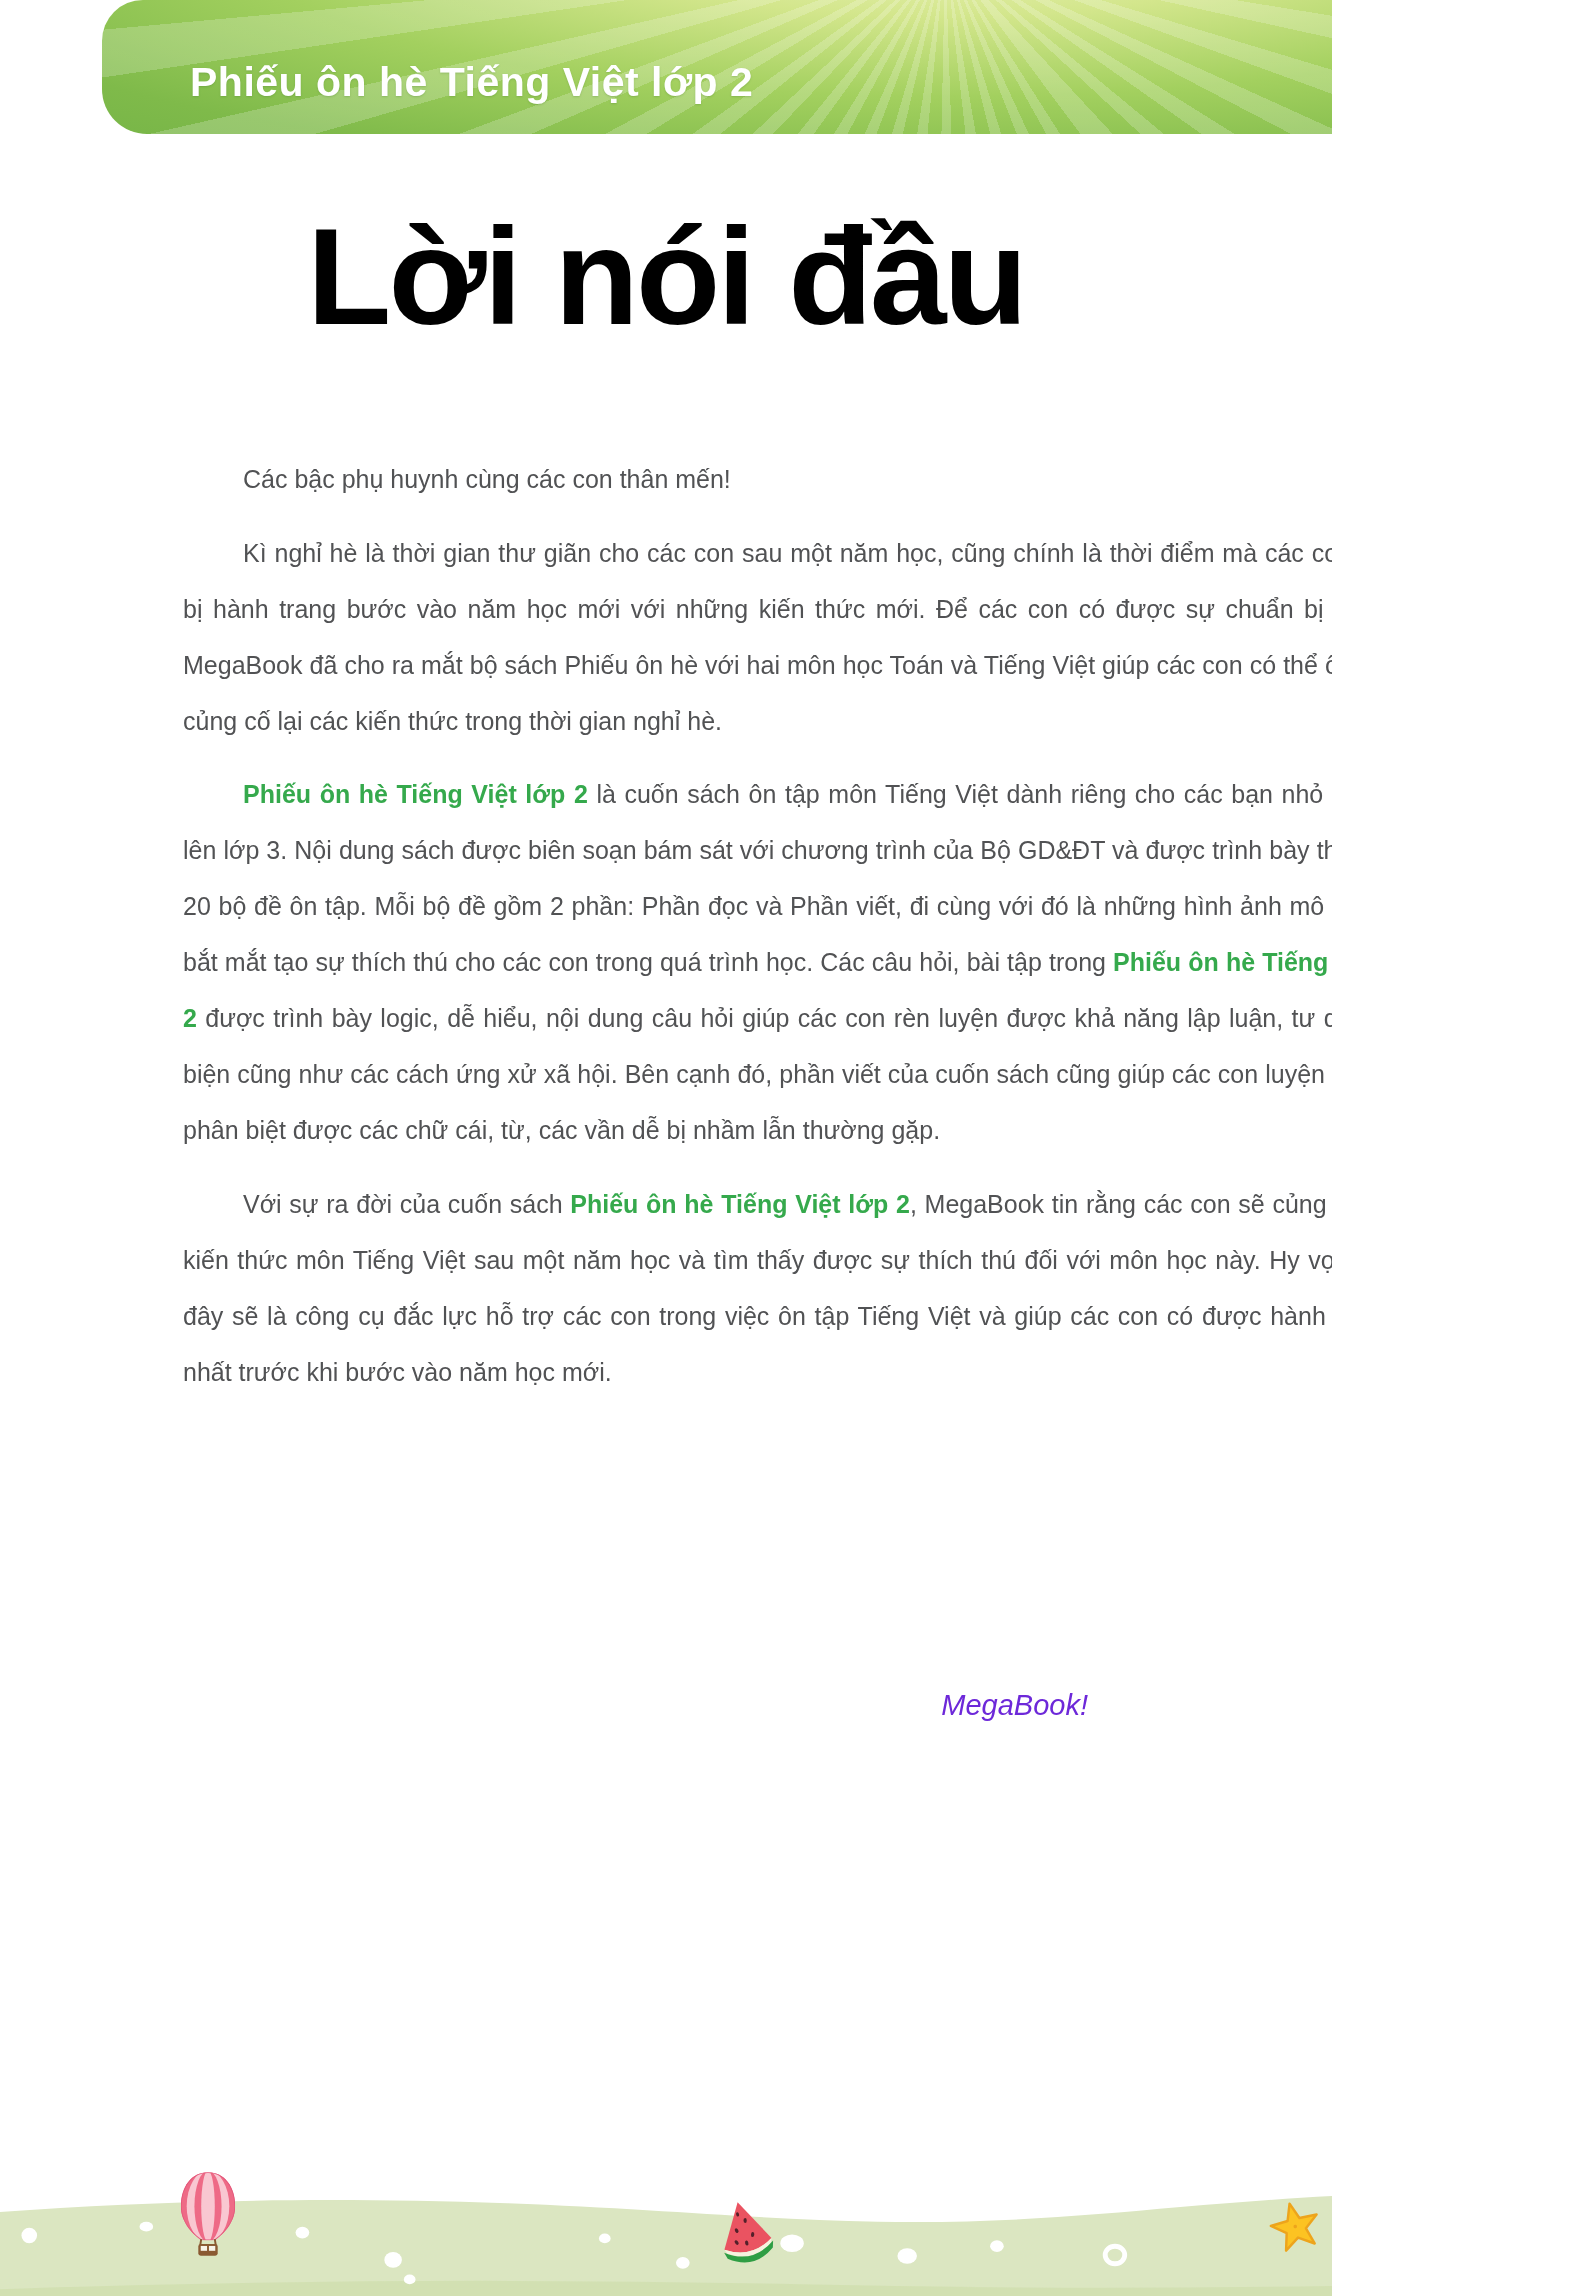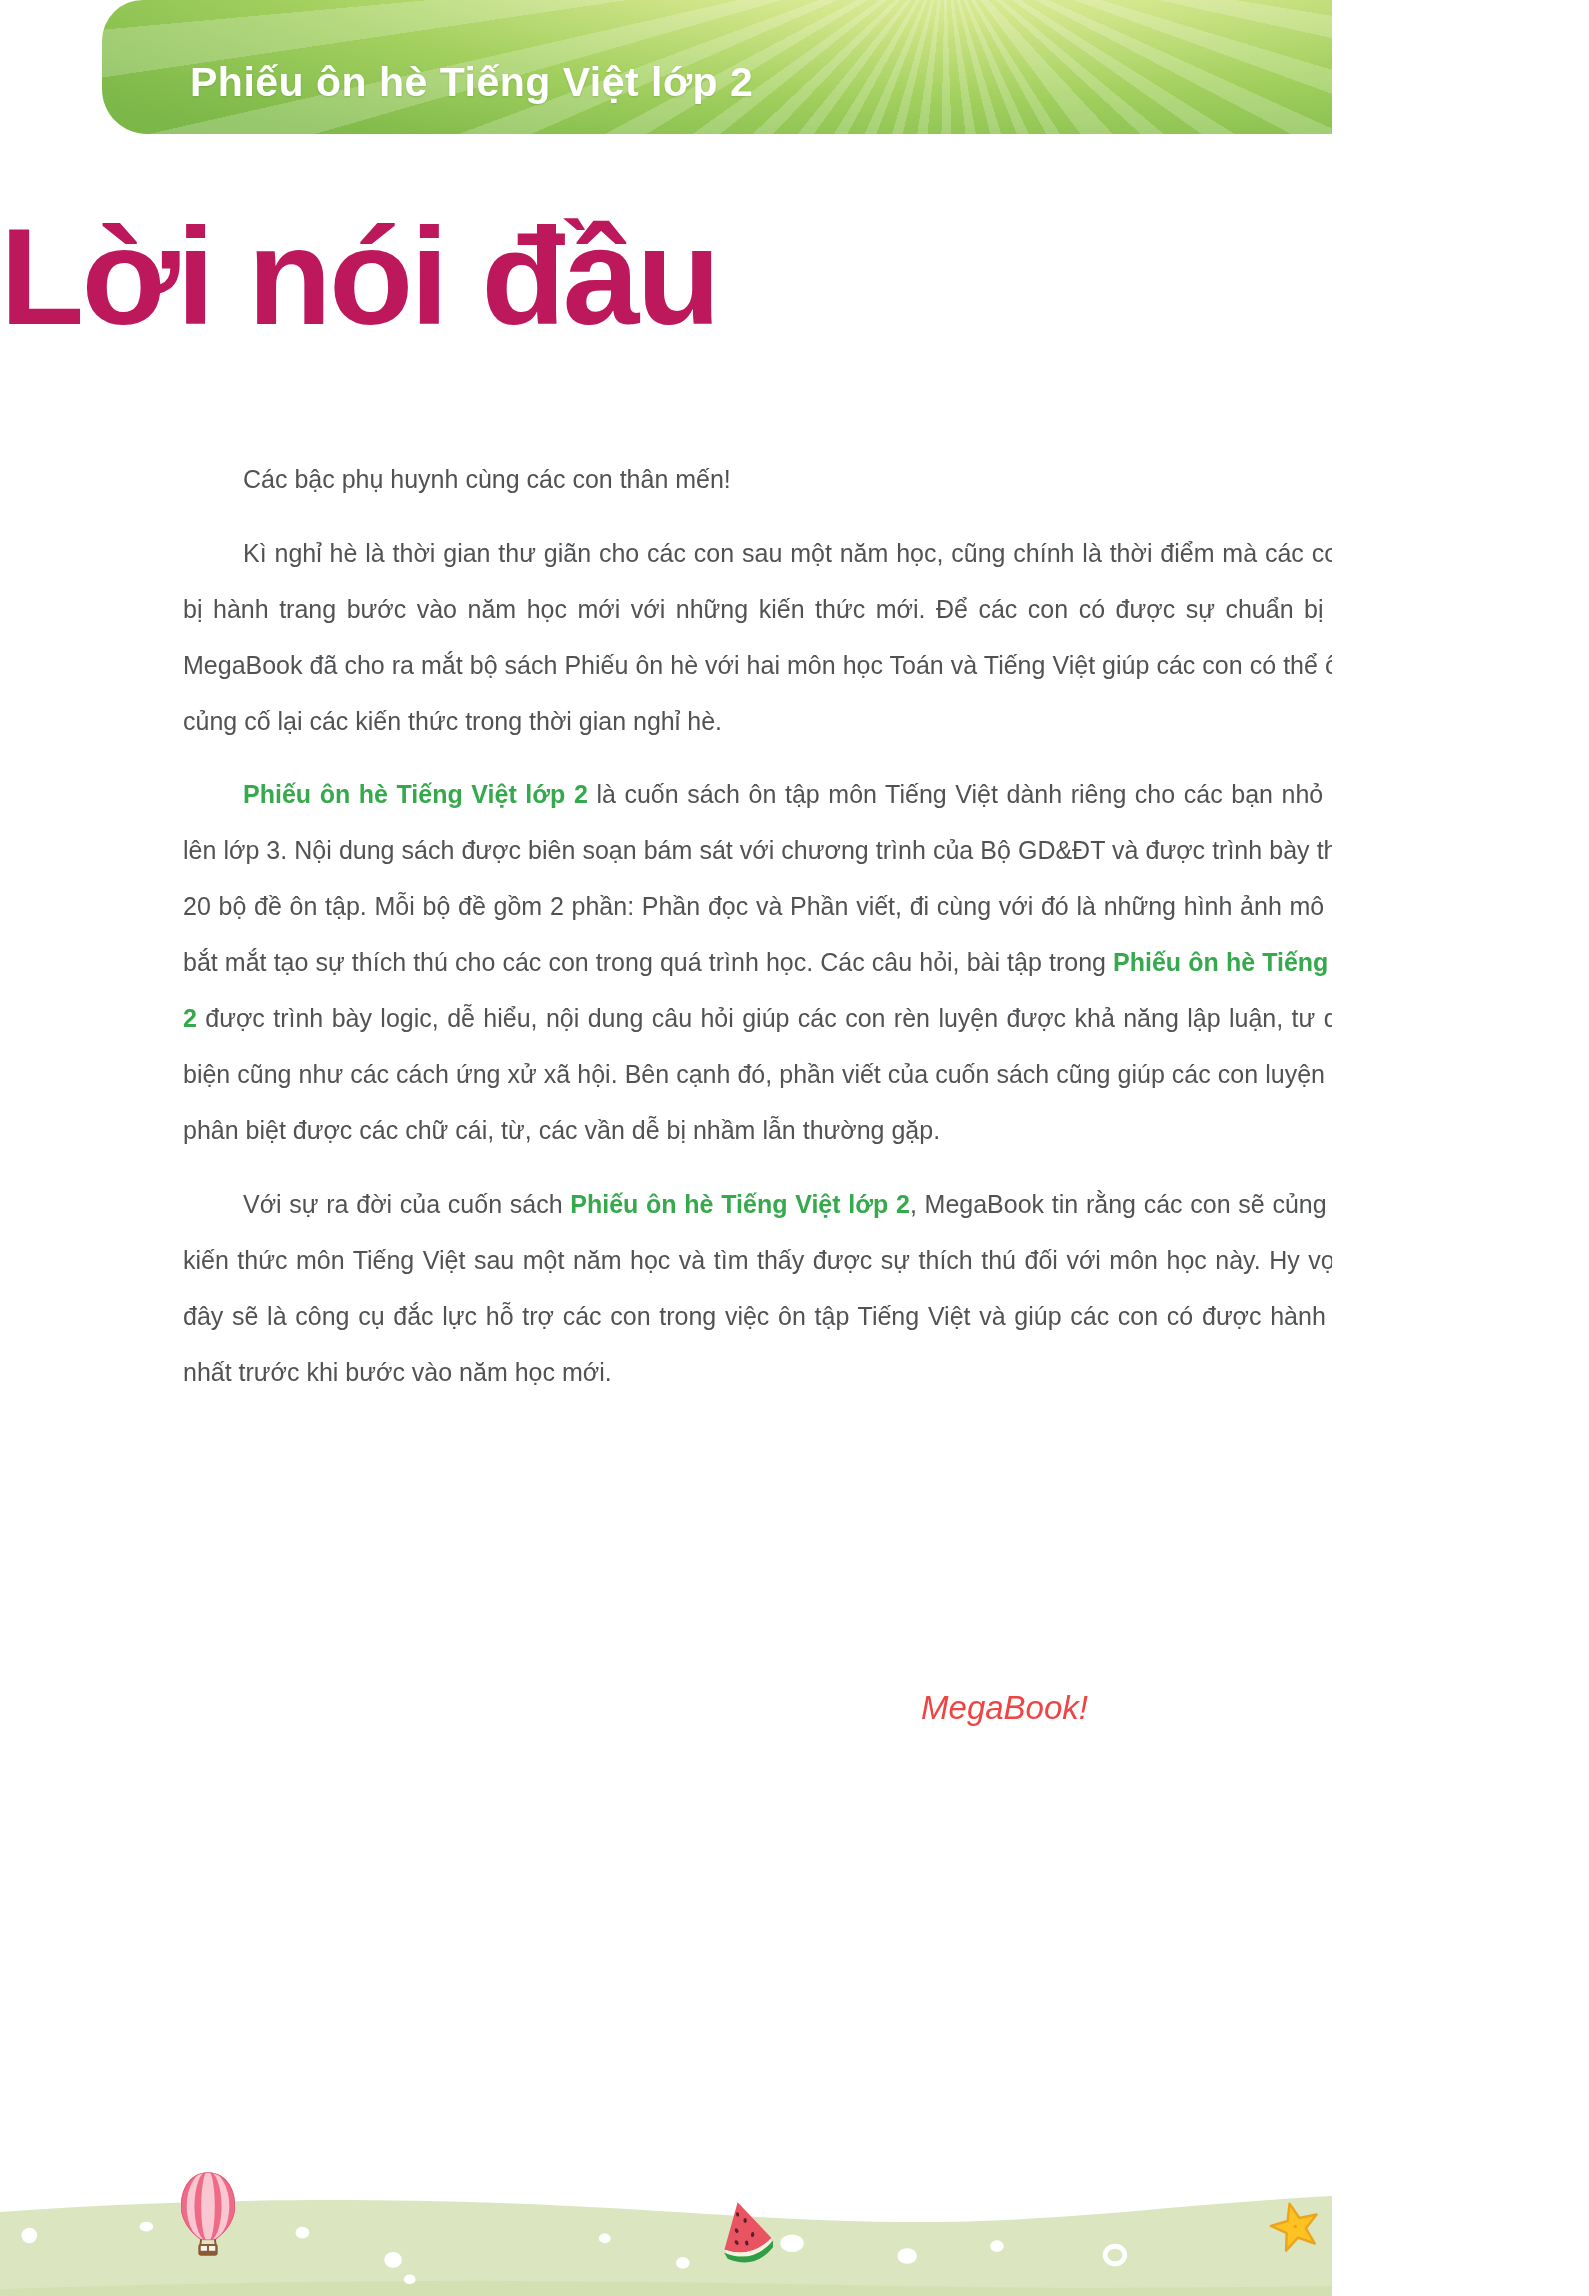--- a/index.html
+++ b/index.html
@@ -21,35 +21,36 @@
   .header-title{
     position:absolute;left:190px;top:59px;
     color:#ffffff;font-size:41px;font-weight:bold;letter-spacing:0.5px;
     text-shadow:0 1px 2px rgba(60,110,40,.25);
     white-space:nowrap;
   }
   .kids{position:absolute;left:1377px;top:37px;width:207px;height:150px;}
   
   .page-title{
     position:absolute;left:0;top:207px;width:100%;
+    text-align:center;
     font-size:138px;line-height:1;font-weight:bold;letter-spacing:-2.9px;
-    color:#be185d;
+    color:#000000;
   }
   
   .content{
     position:absolute;left:183px;top:451px;width:1245px;
     font-size:25px;line-height:56px;color:#515254;
     text-align:justify;
   }
   .content p{margin:0 0 17.6px 0;text-indent:60px;}
   .content p:last-child{margin-bottom:0;}
   .content .em{color:#35a94c;font-weight:bold;}
   .signature{
     position:absolute;top:1689px;right:244px;
-    font-size:33px;font-style:italic;color:#ef4444;
+    font-size:29px;font-style:italic;color:#6d28d9;
   }
   
   .footer-hill{position:absolute;left:0;bottom:0;width:1590px;height:127px;}
   .page-number{
     position:absolute;left:1428px;top:2167px;width:47px;
     text-align:center;font-size:36px;font-weight:bold;color:#2f2f31;
   }
   .balloon{position:absolute;left:177px;top:2171px;width:62px;height:86px;}
   .watermelon{position:absolute;left:708px;top:2200px;width:70px;height:64px;}
   .star{position:absolute;left:1268px;top:2200px;width:55px;height:55px;}

